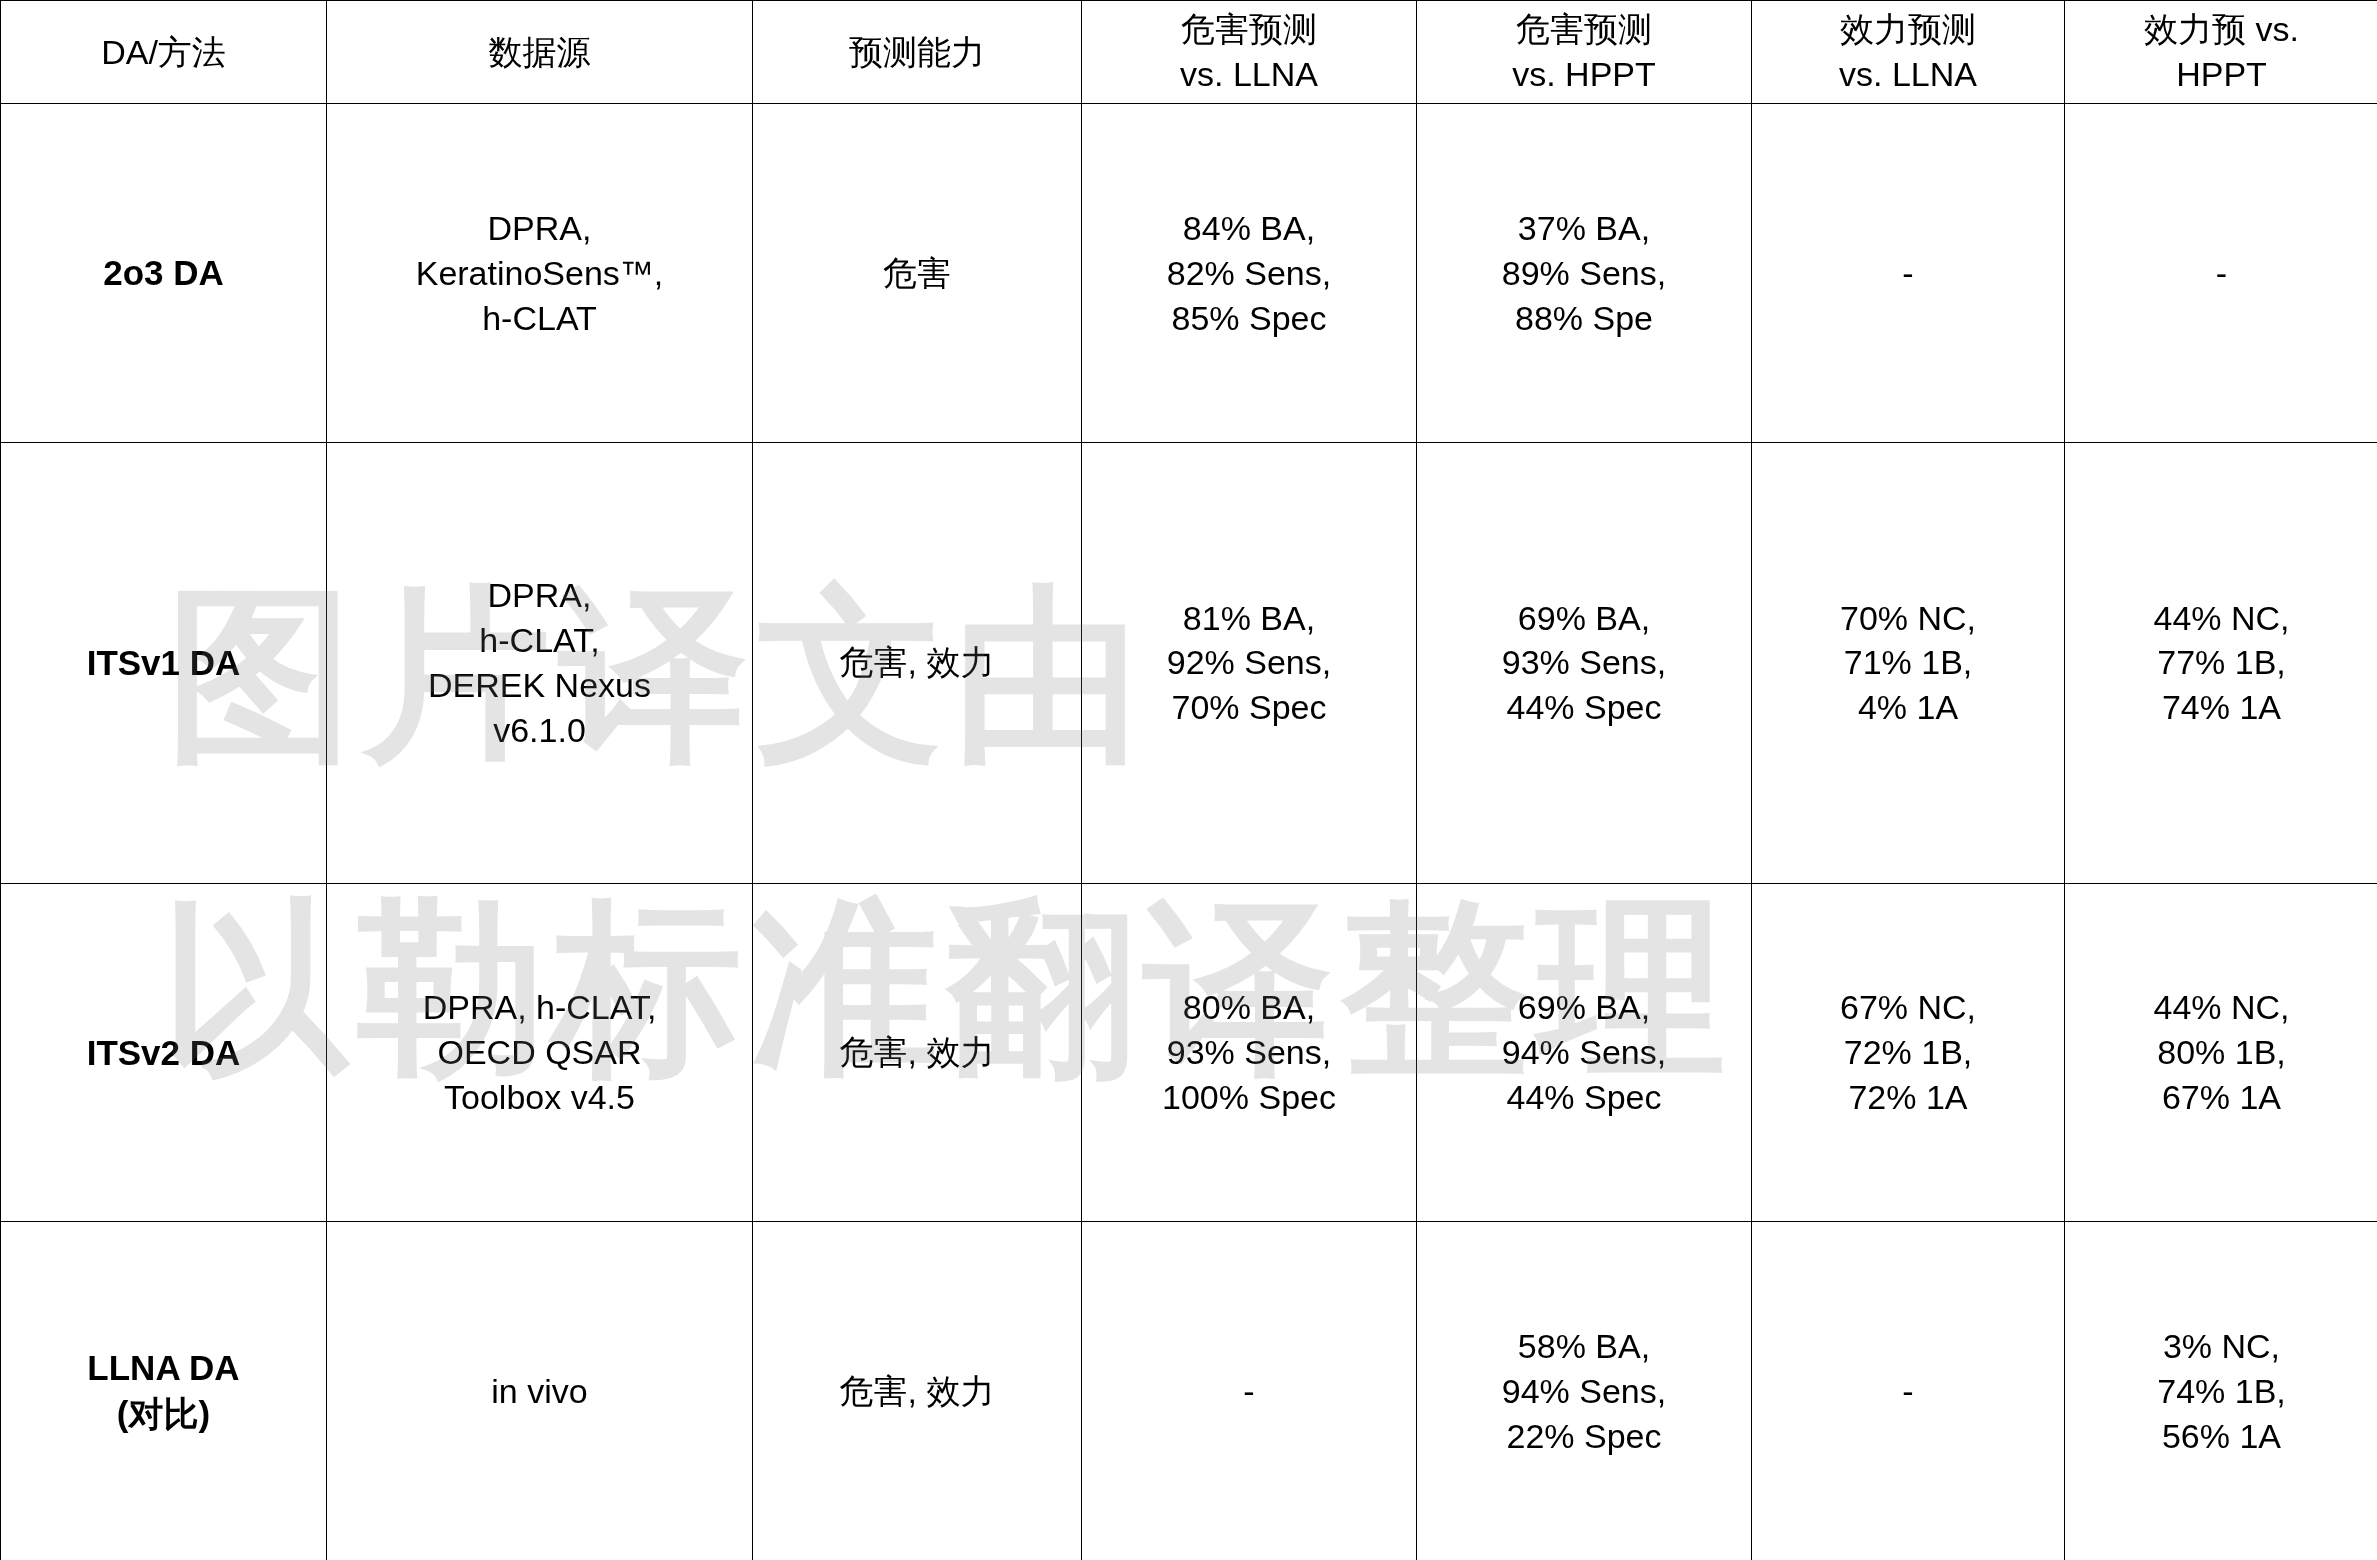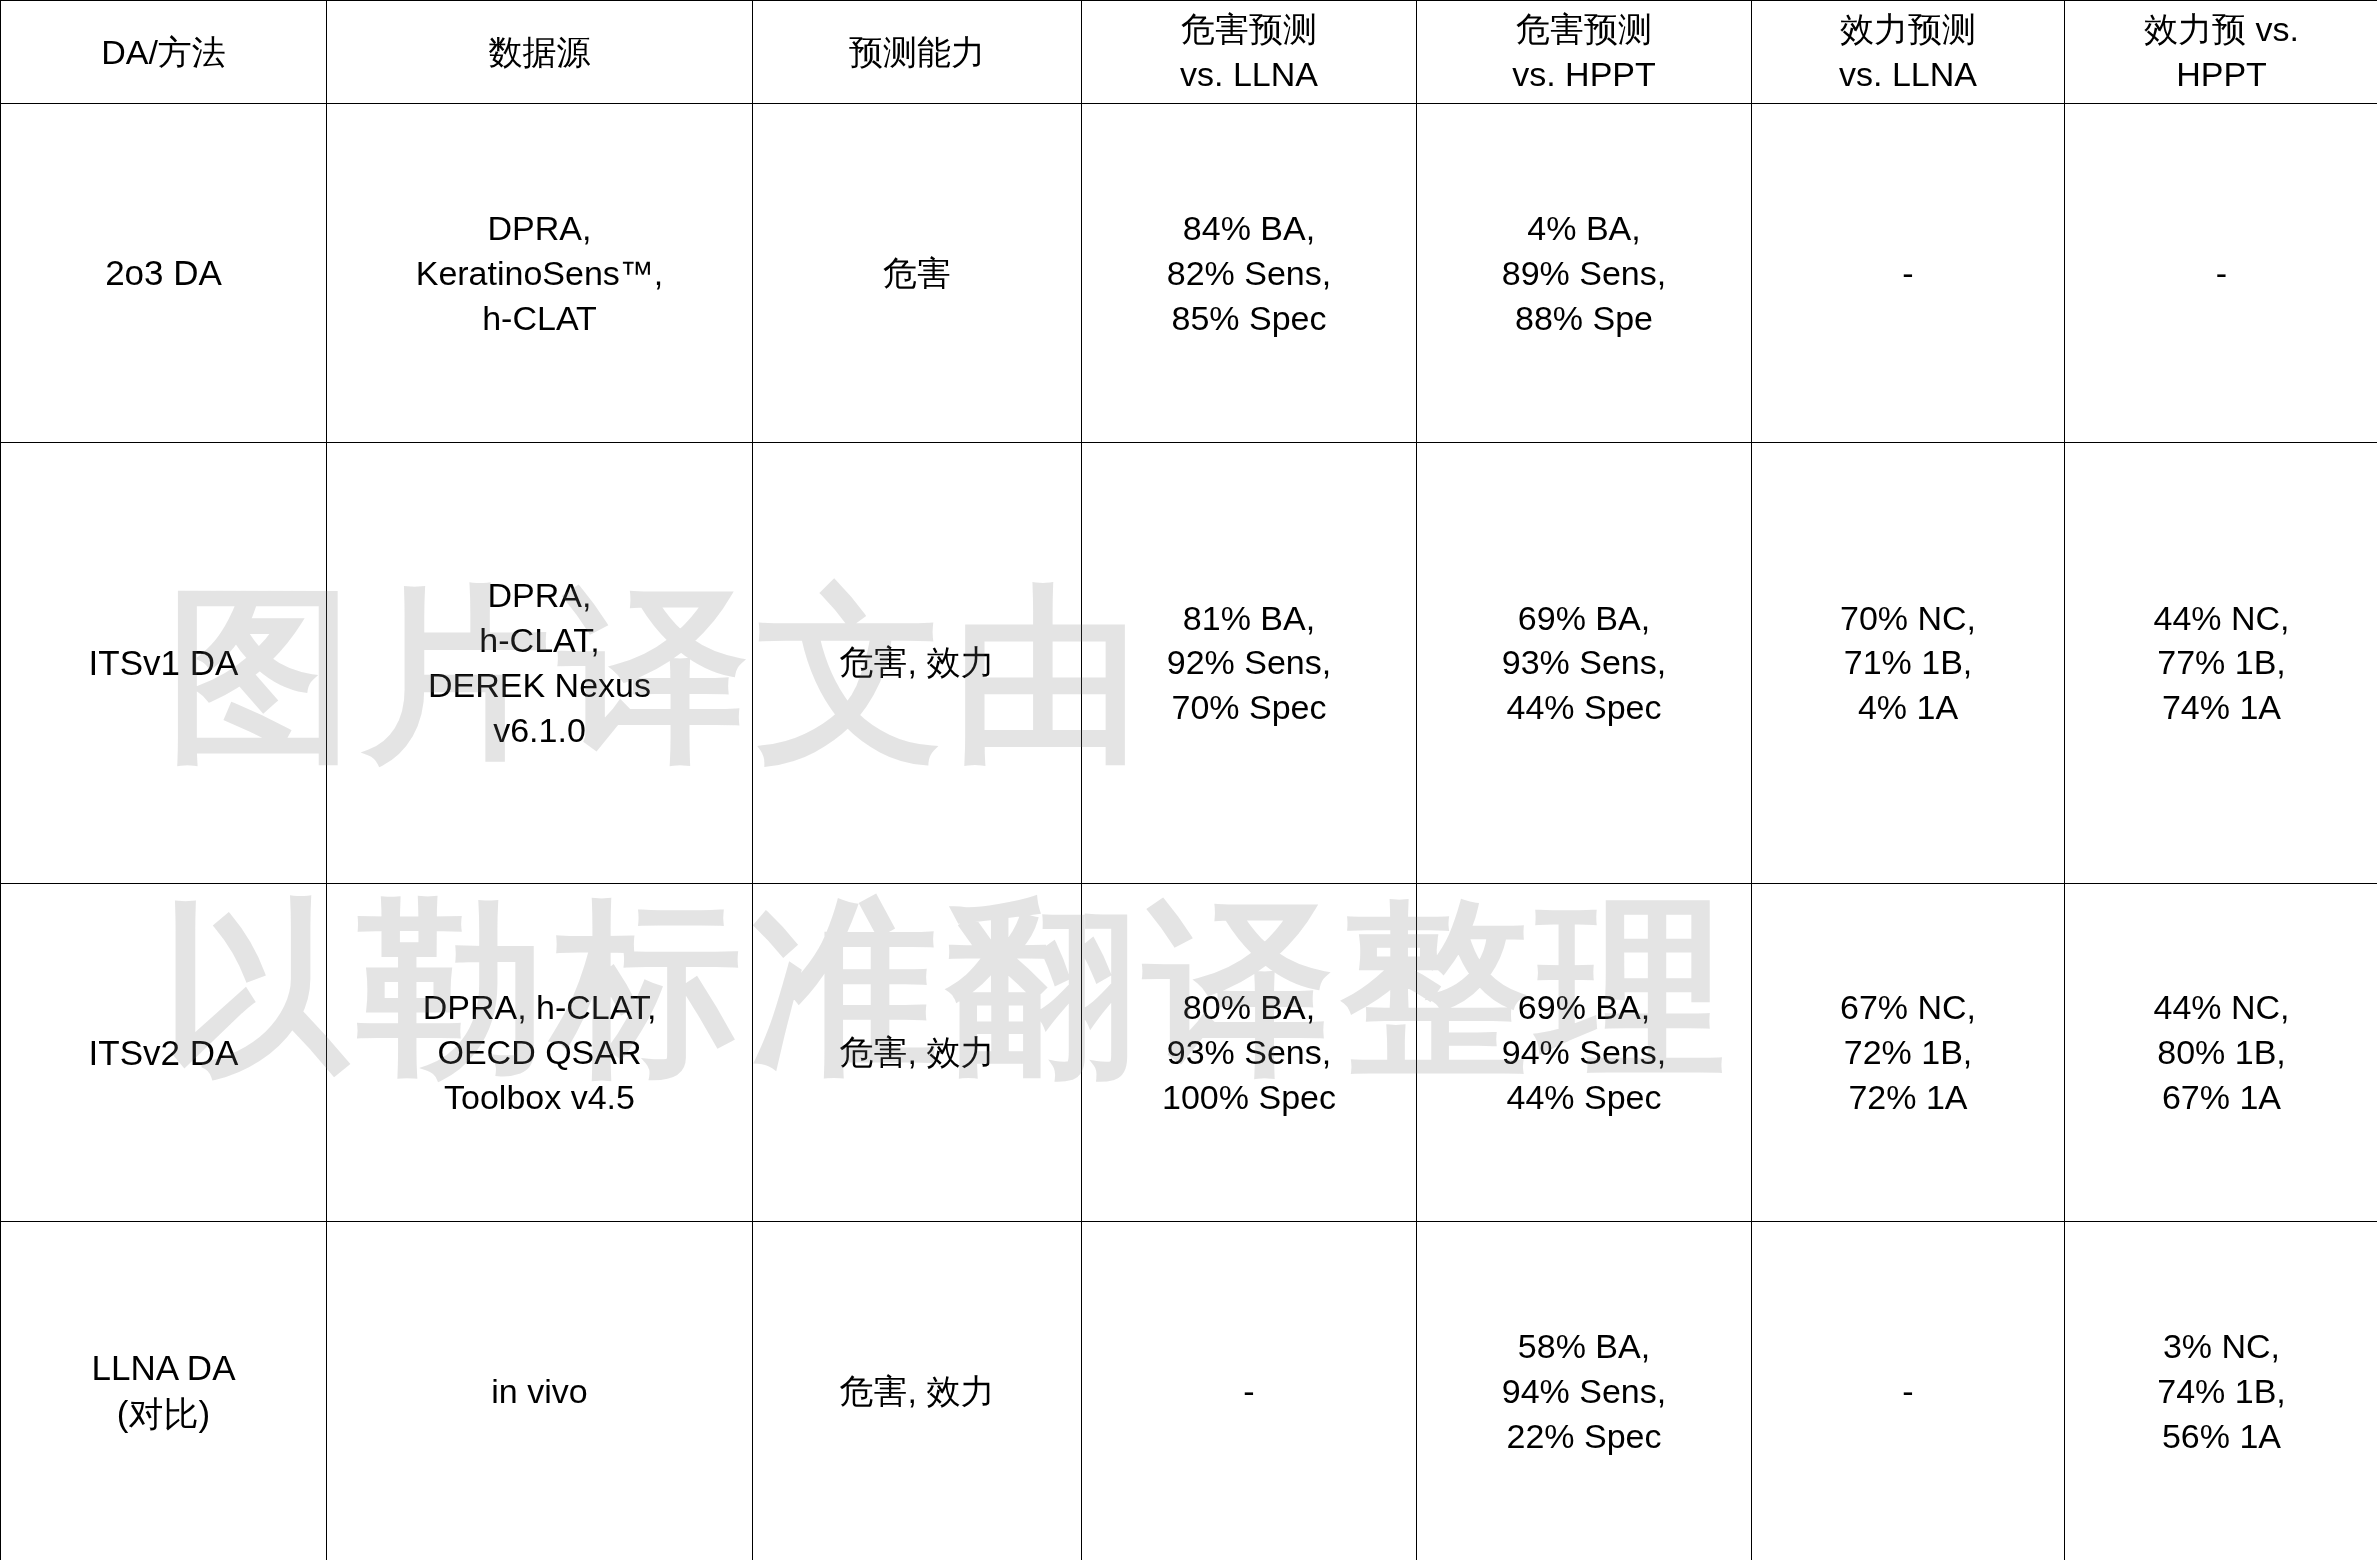--- a/index.html
+++ b/index.html
@@ -54,21 +54,21 @@
   col.c6 { width: 314px; }
 
   thead th {
     font-weight: bold;
     font-size: 34px;
     line-height: 1.35;
     padding: 10px 6.3px;
   }
 
   tbody td.rowhead {
-    font-weight: normal;
+    font-weight: bold;
     font-size: 35px;
   }
 
   .cell-lines span {
     display: block;
   }
 
   
   .watermark {
     position: absolute;
@@ -166,21 +166,21 @@
         </td>
         <td>
           <span class="cell-lines">
             <span>84% BA,</span>
             <span>82% Sens,</span>
             <span>85% Spec</span>
           </span>
         </td>
         <td>
           <span class="cell-lines">
-            <span>4% BA,</span>
+            <span>37% BA,</span>
             <span>89% Sens,</span>
             <span>88% Spe</span>
           </span>
         </td>
         <td>
           <span class="cell-lines"><span>-</span></span>
         </td>
         <td>
           <span class="cell-lines"><span>-</span></span>
         </td>

